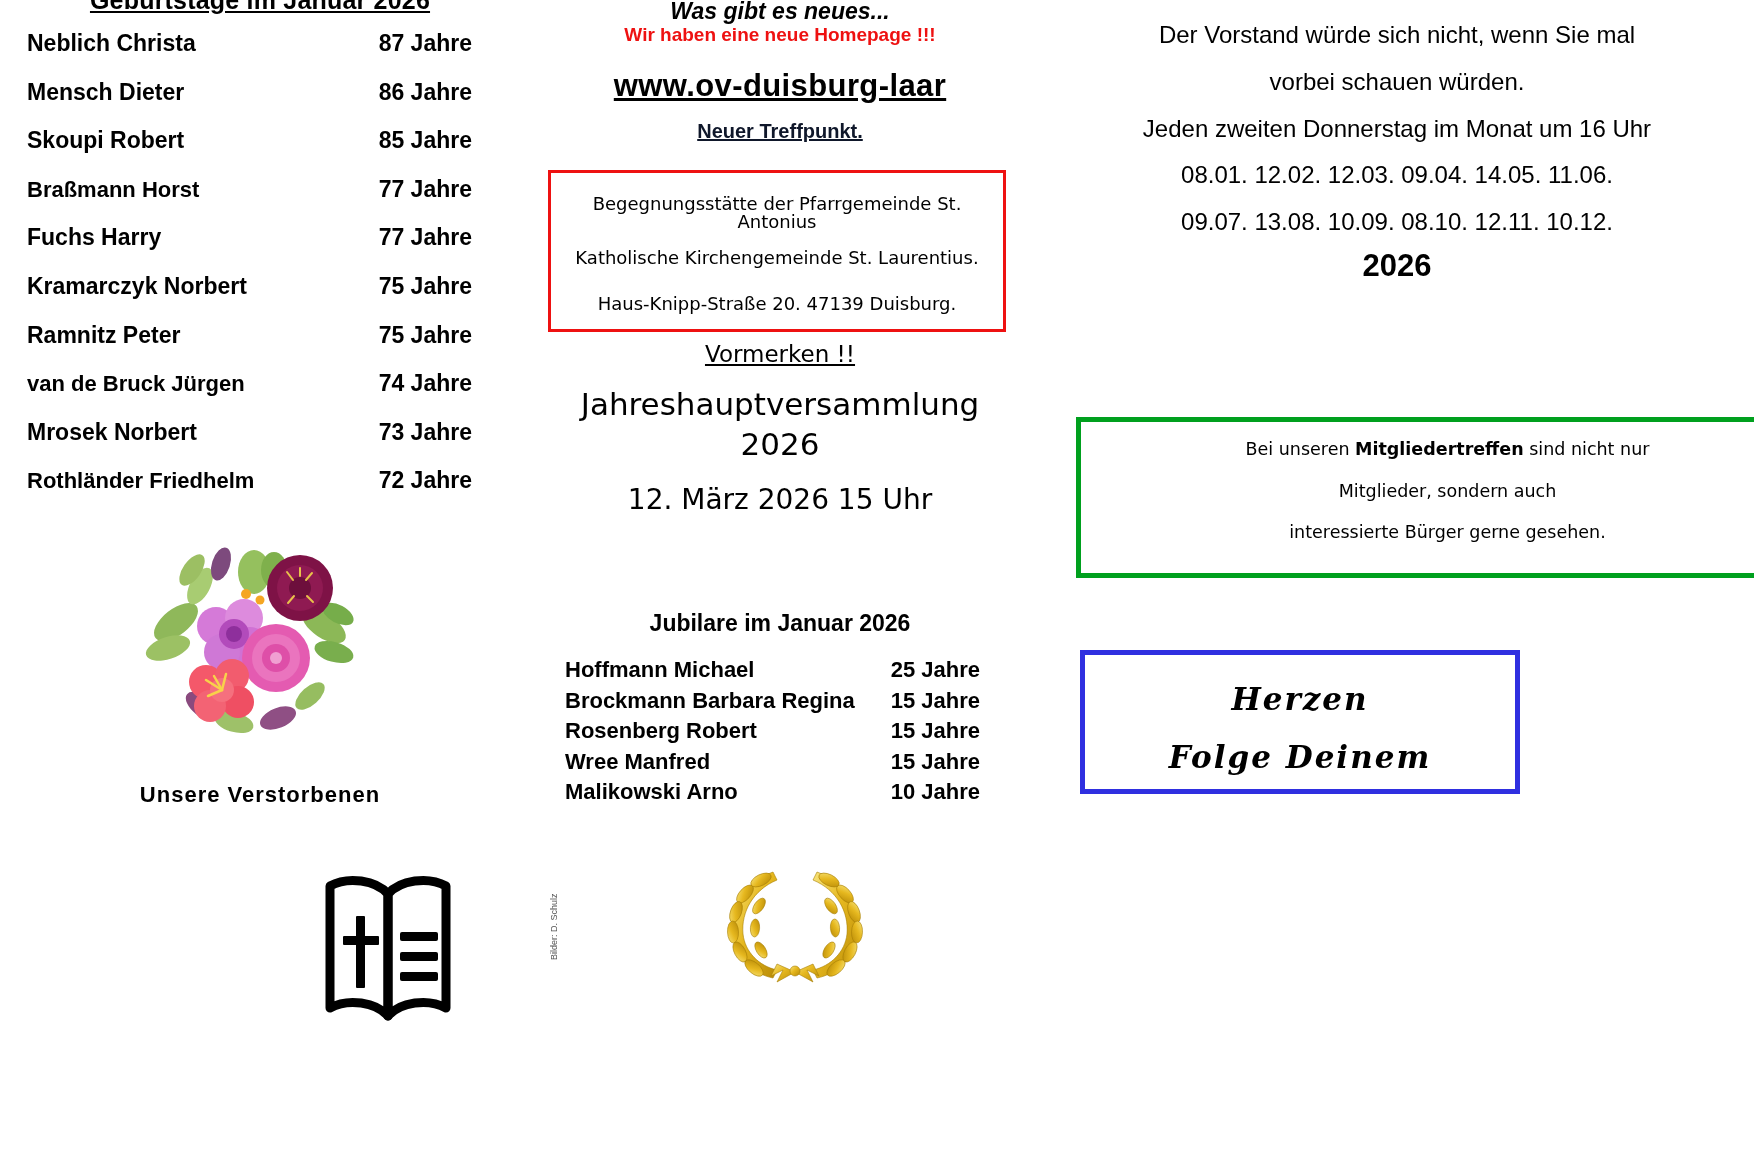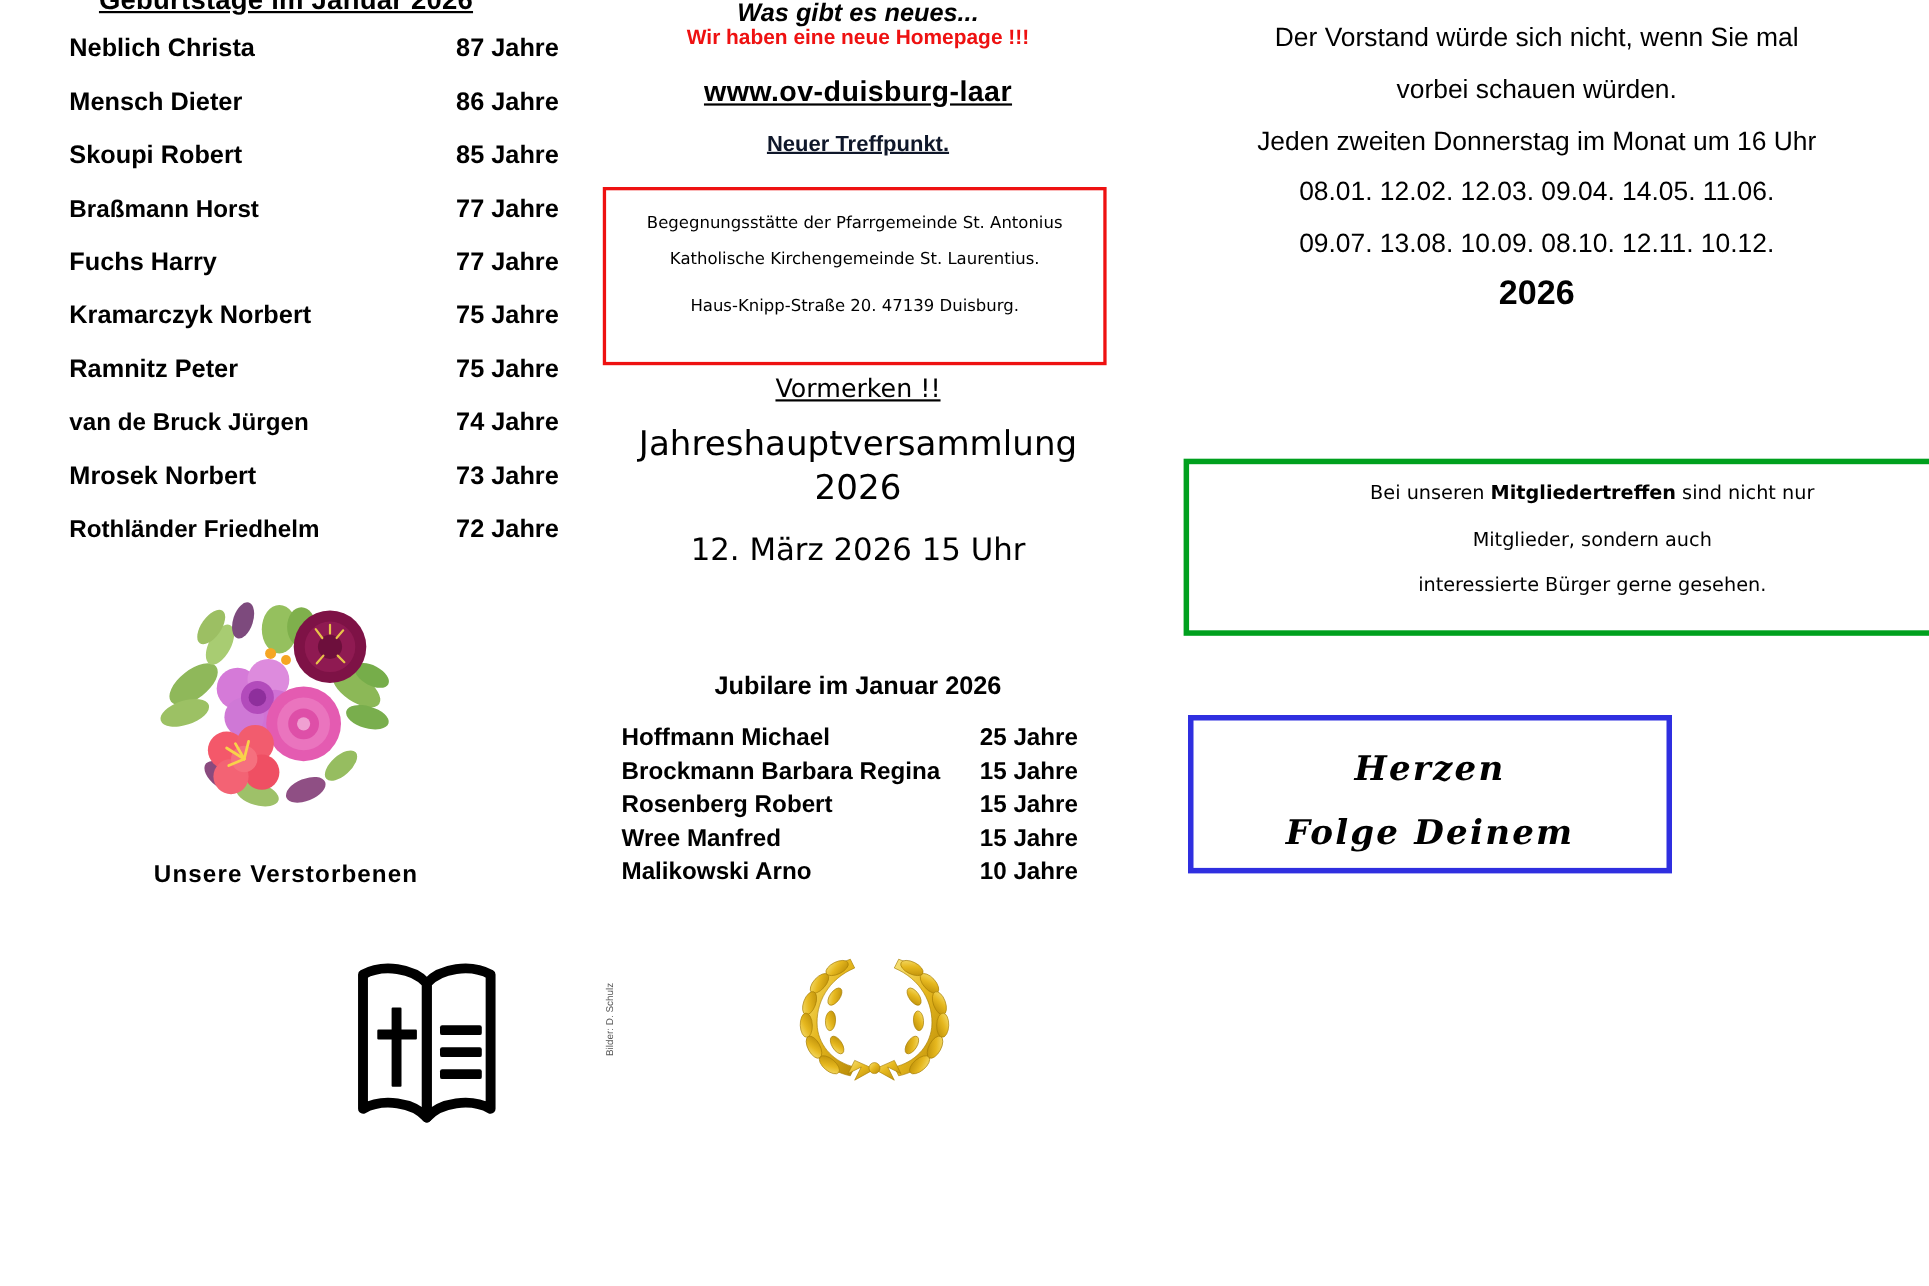--- a/index.html
+++ b/index.html
@@ -17,21 +17,21 @@
   .col{position:absolute;top:0;height:1169px;}
   .b{font-weight:bold;}
 
   
   #left-column{left:0;width:520px;}
   #birthday-heading{
     position:absolute;left:0;top:-14px;width:520px;
     text-align:center;font-size:25px;font-weight:bold;
     text-decoration:underline;letter-spacing:.2px;
   }
-  #birthday-list{position:absolute;left:0;top:30px;width:520px;padding-left:36px;}
+  #birthday-list{position:absolute;left:0;top:30px;width:520px;}
   #birthday-list .row{
     display:flex;align-items:baseline;
     height:48.6px;font-size:23px;font-weight:bold;
   }
   #birthday-list .row .nm{
     width:340px;padding-left:27px;box-sizing:border-box;
     white-space:nowrap;
   }
   #birthday-list .row .yr{
     width:160px;text-align:right;padding-right:28px;box-sizing:border-box;
@@ -54,33 +54,33 @@
   #news-question{
     position:absolute;left:0;top:-2px;width:520px;text-align:center;
     font-size:23px;font-style:italic;font-weight:bold;
   }
   #homepage-announcement{
     position:absolute;left:0;top:24px;width:520px;text-align:center;
     font-size:19px;font-weight:bold;color:#ee1111;
   }
   #homepage-url{
     position:absolute;left:0;top:68px;width:520px;text-align:center;
-    font-size:26px;font-weight:bold;text-decoration:underline;
+    font-size:31px;font-weight:bold;text-decoration:underline;
     letter-spacing:.4px;
   }
   #new-meeting-point{
     position:absolute;left:0;top:120px;width:520px;text-align:center;
     font-size:20px;font-weight:bold;color:#0f172a;text-decoration:underline;
   }
   #venue-box{
     position:absolute;left:28px;top:170px;width:458px;height:162px;
     border:3px solid #ee1111;box-sizing:border-box;
   }
   #venue-box .line{
-    text-align:center;font-size:15px;line-height:1;
+    text-align:center;font-size:18px;line-height:1;
     font-family:"DejaVu Sans", sans-serif;
   }
   #venue-box .line.l1{margin-top:22px;}
   #venue-box .line.l2{margin-top:18px;}
   #venue-box .line.l3{margin-top:28px;}
 
   #save-the-date{
     position:absolute;left:0;top:341px;width:520px;text-align:center;
     font-size:23px;text-decoration:underline;
     font-family:"DejaVu Sans", sans-serif;

